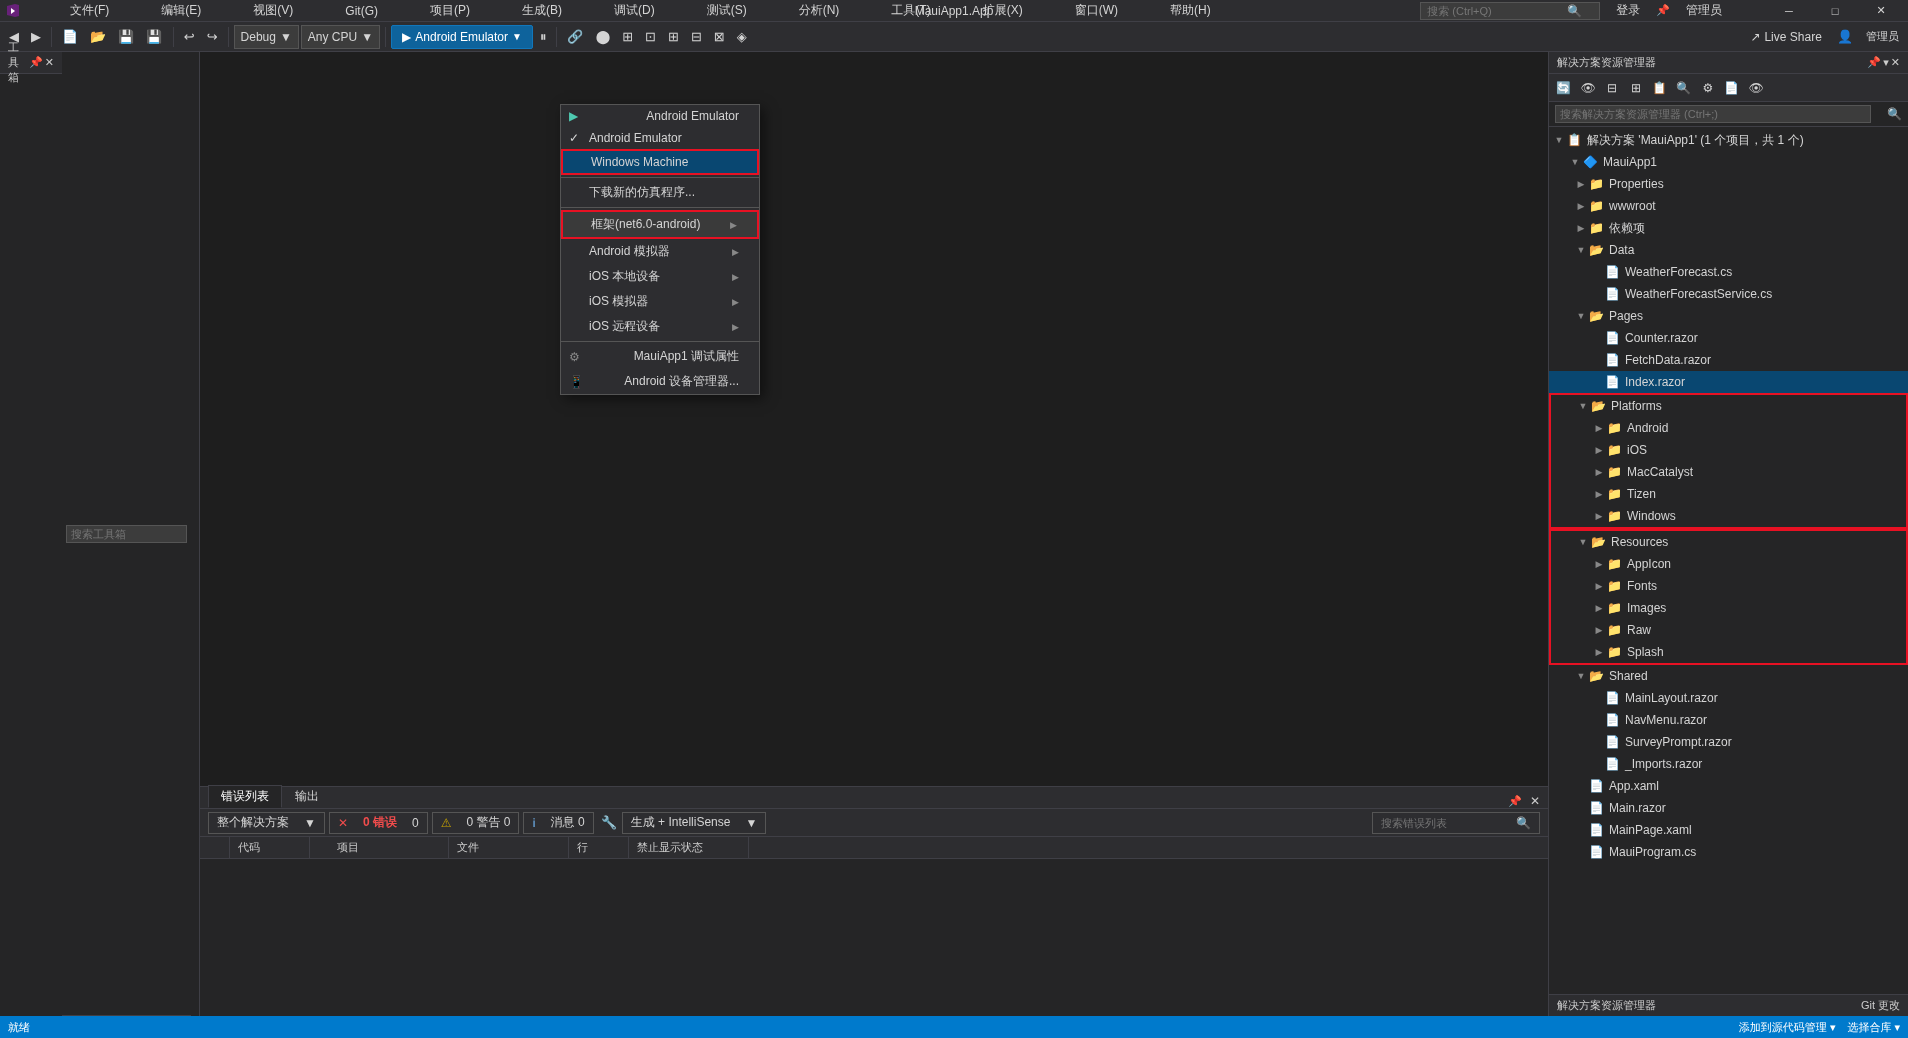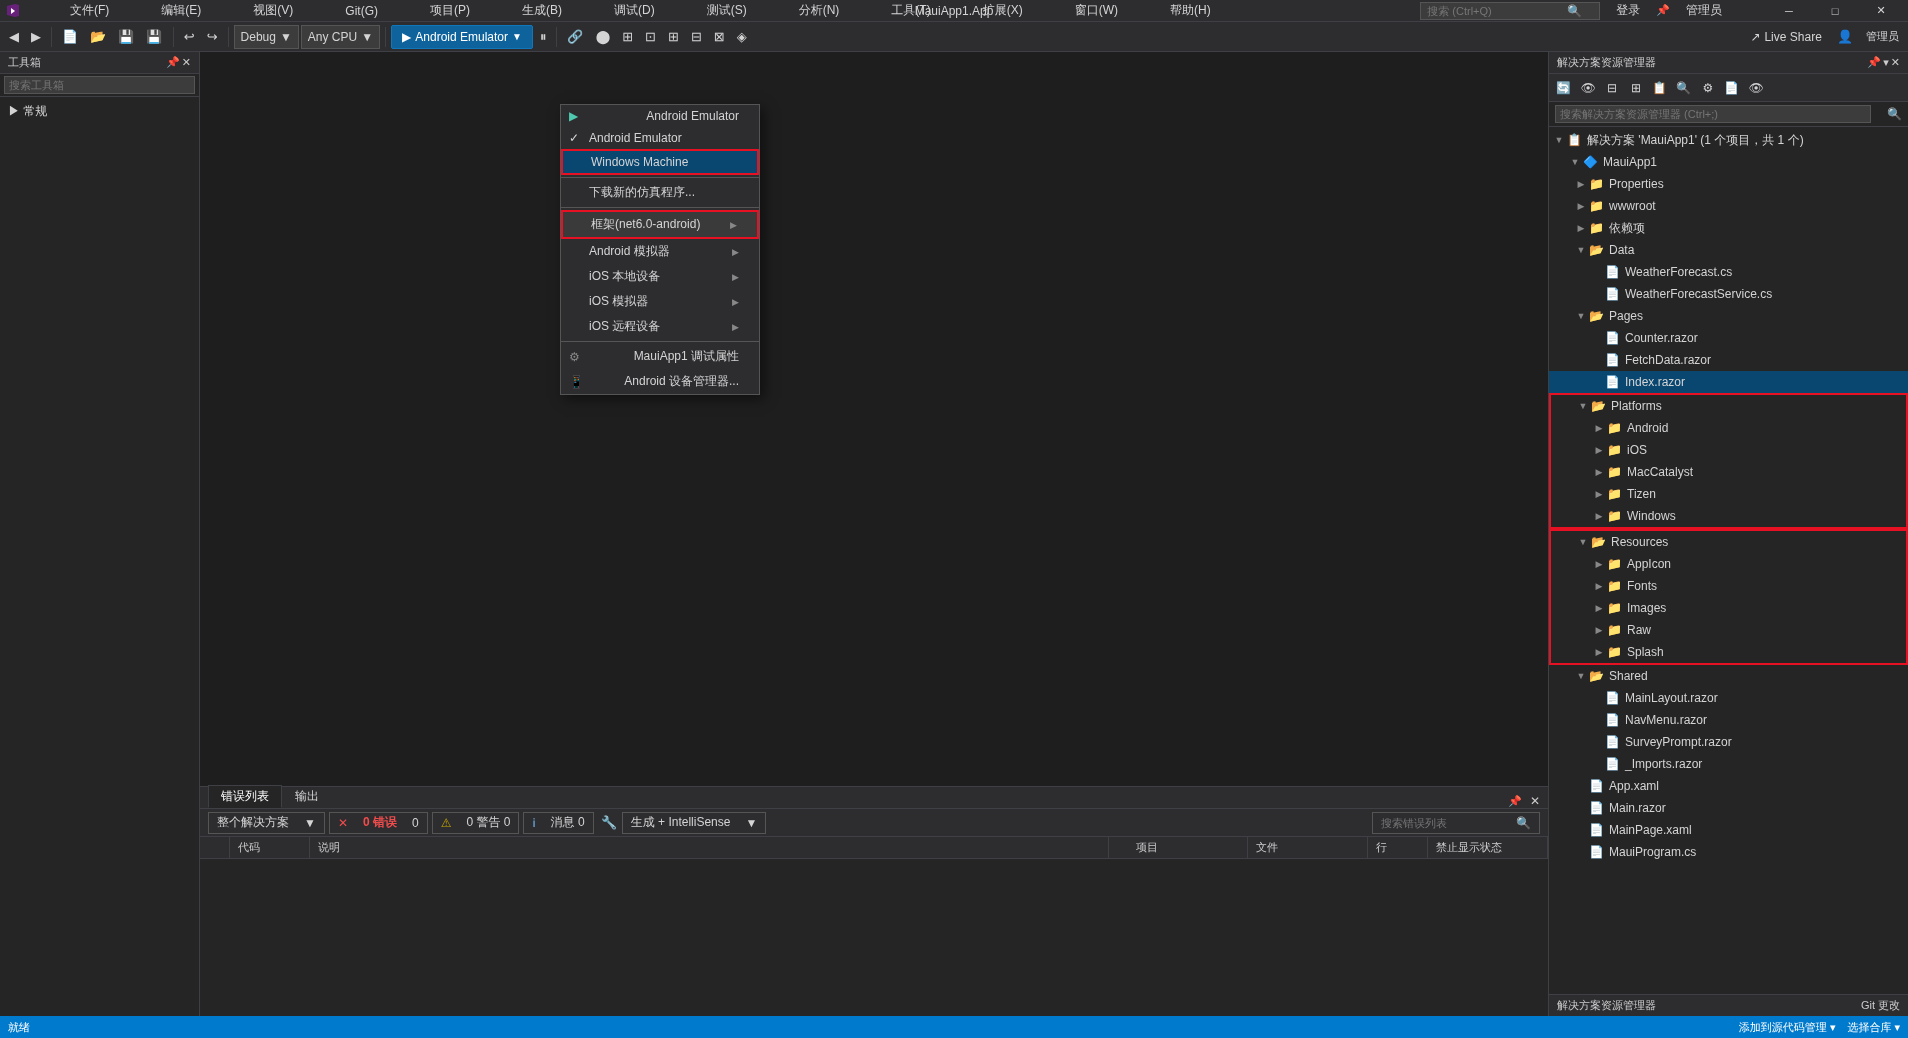--- a/index.html
+++ b/index.html
@@ -158,21 +158,20 @@
       display: flex;
       height: calc(1038px - 22px - 30px - 22px);
     }
 
     
     .left-sidebar {
       width: 200px;
       background: #252526;
       border-right: 1px solid #3f3f46;
       display: flex;
-      flex-direction: column;
       flex-shrink: 0;
     }
     .sidebar-header {
       height: 22px;
       background: #2d2d30;
       display: flex;
       align-items: center;
       padding: 0 8px;
       font-size: 11px;
       color: #ccc;
@@ -659,21 +658,20 @@
         <div class="error-filter-btn">
           <input type="text" style="background: transparent; border: none; color: rgb(212, 212, 212); font-size: 11px; outline: none; width: 120px;" placeholder="搜索错误列表">
           <span>🔍</span>
         </div>
       </div>
 
       <div class="error-table">
         <div class="error-table-header">
           <div class="error-col" style="width:30px;"></div>
           <div class="error-col" style="width:80px;">代码</div>
-          <div class="error-col" style="flex:1;">说明</div>
           <div class="error-col" style="width:120px;margin-left:19px;">项目</div>
           <div class="error-col" style="width:120px;">文件</div>
           <div class="error-col" style="width:60px;">行</div>
           <div class="error-col" style="width:120px;">禁止显示状态</div>
         </div>
 
       </div>
     </div>
   </div>
 

